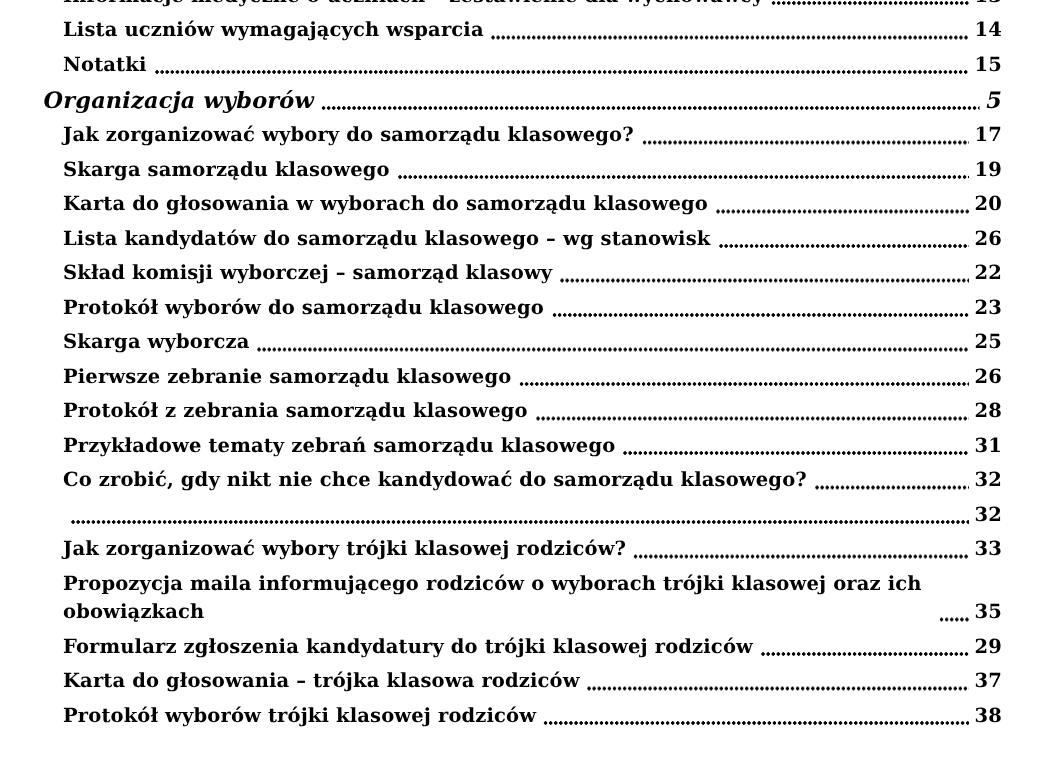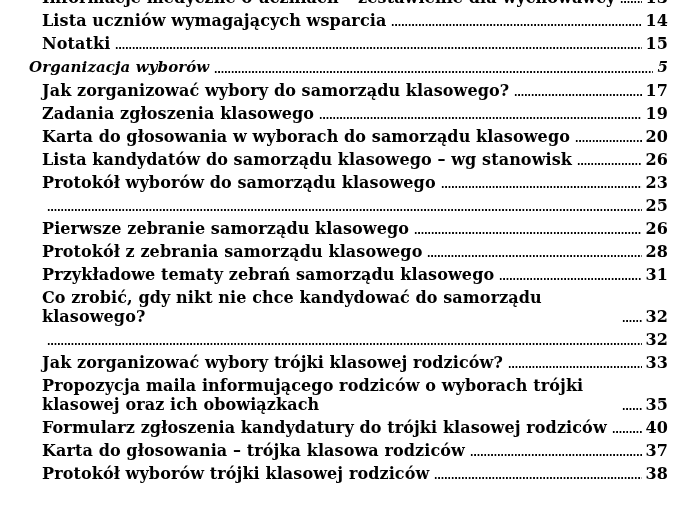--- a/index.html
+++ b/index.html
@@ -16,21 +16,21 @@
   }
   .toc {
     padding: 0 32px 0 42px;
     box-sizing: border-box;
     width: 700px;
   }
   .toc-row {
     display: flex;
     align-items: flex-end;
     font-weight: bold;
-    font-size: 16px;
+    font-size: 13px;
     line-height: 19px;
     margin-bottom: 4px;
     letter-spacing: 0.1px;
   }
   .toc-row.section {
     margin-left: -13px;
     margin-top: 3px;
     font-size: 15px;
     line-height: 20px;
     font-style: italic;
@@ -79,40 +79,46 @@
     <span class="toc-title">Organizacja wyborów</span>
     <span class="leader"></span>
     <span class="page-num">5</span>
   </div>
     <div class="toc-row">
     <span class="toc-title">Jak zorganizować wybory do samorządu klasowego?</span>
     <span class="leader"></span>
     <span class="page-num">17</span>
   </div>
     <div class="toc-row">
-    <span class="toc-title">Zadania zgłoszenia klasowego</span>
+    <span class="toc-title">Skarga samorządu klasowego</span>
     <span class="leader"></span>
     <span class="page-num">19</span>
   </div>
     <div class="toc-row">
     <span class="toc-title">Karta do głosowania w wyborach do samorządu klasowego</span>
     <span class="leader"></span>
     <span class="page-num">20</span>
   </div>
     <div class="toc-row">
     <span class="toc-title">Lista kandydatów do samorządu klasowego – wg stanowisk</span>
     <span class="leader"></span>
     <span class="page-num">26</span>
   </div>
     <div class="toc-row">
+    <span class="toc-title">Skład komisji wyborczej – samorząd klasowy</span>
+    <span class="leader"></span>
+    <span class="page-num">22</span>
+  </div>
+    <div class="toc-row">
     <span class="toc-title">Protokół wyborów do samorządu klasowego</span>
     <span class="leader"></span>
     <span class="page-num">23</span>
   </div>
     <div class="toc-row">
+    <span class="toc-title">Skarga wyborcza</span>
     <span class="leader"></span>
     <span class="page-num">25</span>
   </div>
     <div class="toc-row">
     <span class="toc-title">Pierwsze zebranie samorządu klasowego</span>
     <span class="leader"></span>
     <span class="page-num">26</span>
   </div>
     <div class="toc-row">
     <span class="toc-title">Protokół z zebrania samorządu klasowego</span>
@@ -139,21 +145,21 @@
     <span class="page-num">33</span>
   </div>
     <div class="toc-row">
     <span class="toc-title">Propozycja maila informującego rodziców o wyborach trójki klasowej oraz ich obowiązkach</span>
     <span class="leader"></span>
     <span class="page-num">35</span>
   </div>
     <div class="toc-row">
     <span class="toc-title">Formularz zgłoszenia kandydatury do trójki klasowej rodziców</span>
     <span class="leader"></span>
-    <span class="page-num">40</span>
+    <span class="page-num">29</span>
   </div>
     <div class="toc-row">
     <span class="toc-title">Karta do głosowania – trójka klasowa rodziców</span>
     <span class="leader"></span>
     <span class="page-num">37</span>
   </div>
     <div class="toc-row">
     <span class="toc-title">Protokół wyborów trójki klasowej rodziców</span>
     <span class="leader"></span>
     <span class="page-num">38</span>

